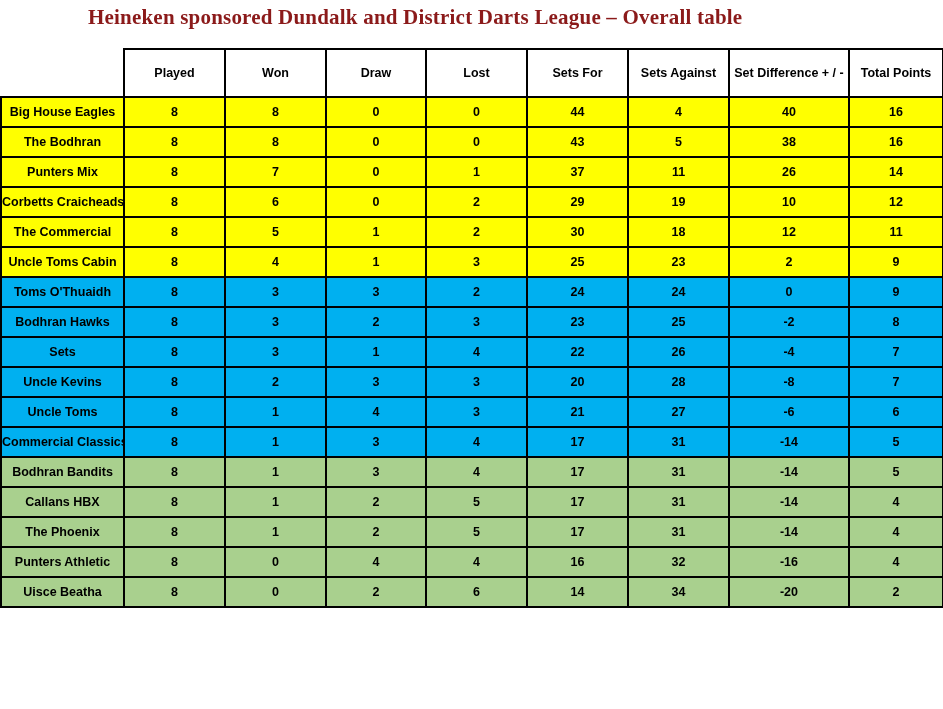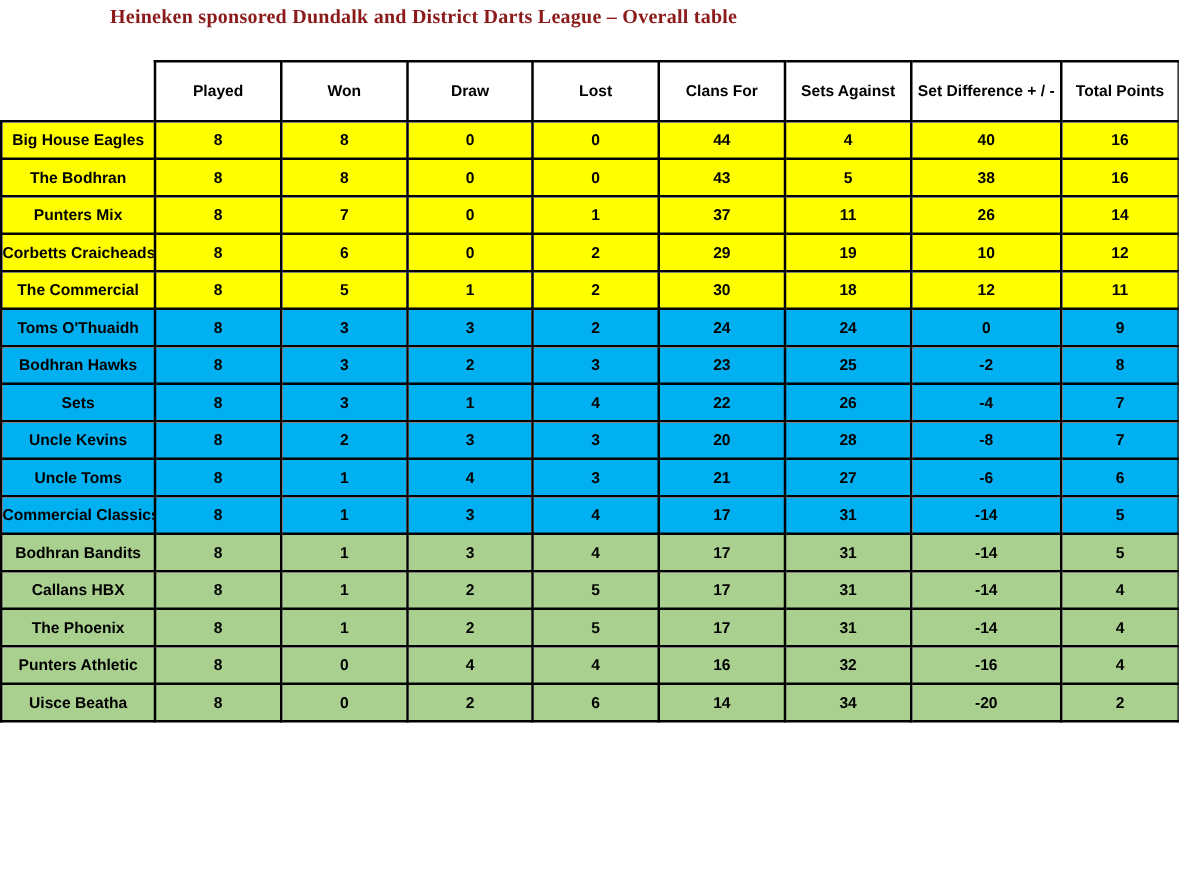--- a/index.html
+++ b/index.html
@@ -14,21 +14,21 @@
     font-family: "Liberation Sans", sans-serif;
     overflow: hidden;
   }
   .title {
     position: absolute;
     left: 88px;
     top: 5px;
     margin: 0;
     font-family: "Liberation Serif", serif;
     font-weight: bold;
-    font-size: 16px;
+    font-size: 21px;
     letter-spacing: 0.2px;
     color: var(--title-red, #8B1A1A);
     white-space: nowrap;
   }
   table.league-table {
     position: absolute;
     left: 0;
     top: 48px;
     width: 942px;
     border-collapse: collapse;
@@ -76,21 +76,21 @@
       <col style="width:120px">
       <col style="width:94px">
     </colgroup>
     <thead>
       <tr id="header-row">
           <th class="corner"></th>
           <th>Played</th>
           <th>Won</th>
           <th>Draw</th>
           <th>Lost</th>
-          <th>Clans For</th>
+          <th>Sets For</th>
           <th>Sets Against</th>
           <th>Set Difference + / -</th>
           <th>Total Points</th>
         </tr>
     </thead>
     <tbody id="table-body">
         <tr class="group-yellow">
           <td>Big House Eagles</td>
           <td>8</td>
           <td>8</td>
@@ -137,20 +137,31 @@
         <tr class="group-yellow">
           <td>The Commercial</td>
           <td>8</td>
           <td>5</td>
           <td>1</td>
           <td>2</td>
           <td>30</td>
           <td>18</td>
           <td>12</td>
           <td>11</td>
+        </tr>
+        <tr class="group-yellow">
+          <td>Uncle Toms Cabin</td>
+          <td>8</td>
+          <td>4</td>
+          <td>1</td>
+          <td>3</td>
+          <td>25</td>
+          <td>23</td>
+          <td>2</td>
+          <td>9</td>
         </tr>
         <tr class="group-blue">
           <td>Toms O'Thuaidh</td>
           <td>8</td>
           <td>3</td>
           <td>3</td>
           <td>2</td>
           <td>24</td>
           <td>24</td>
           <td>0</td>

